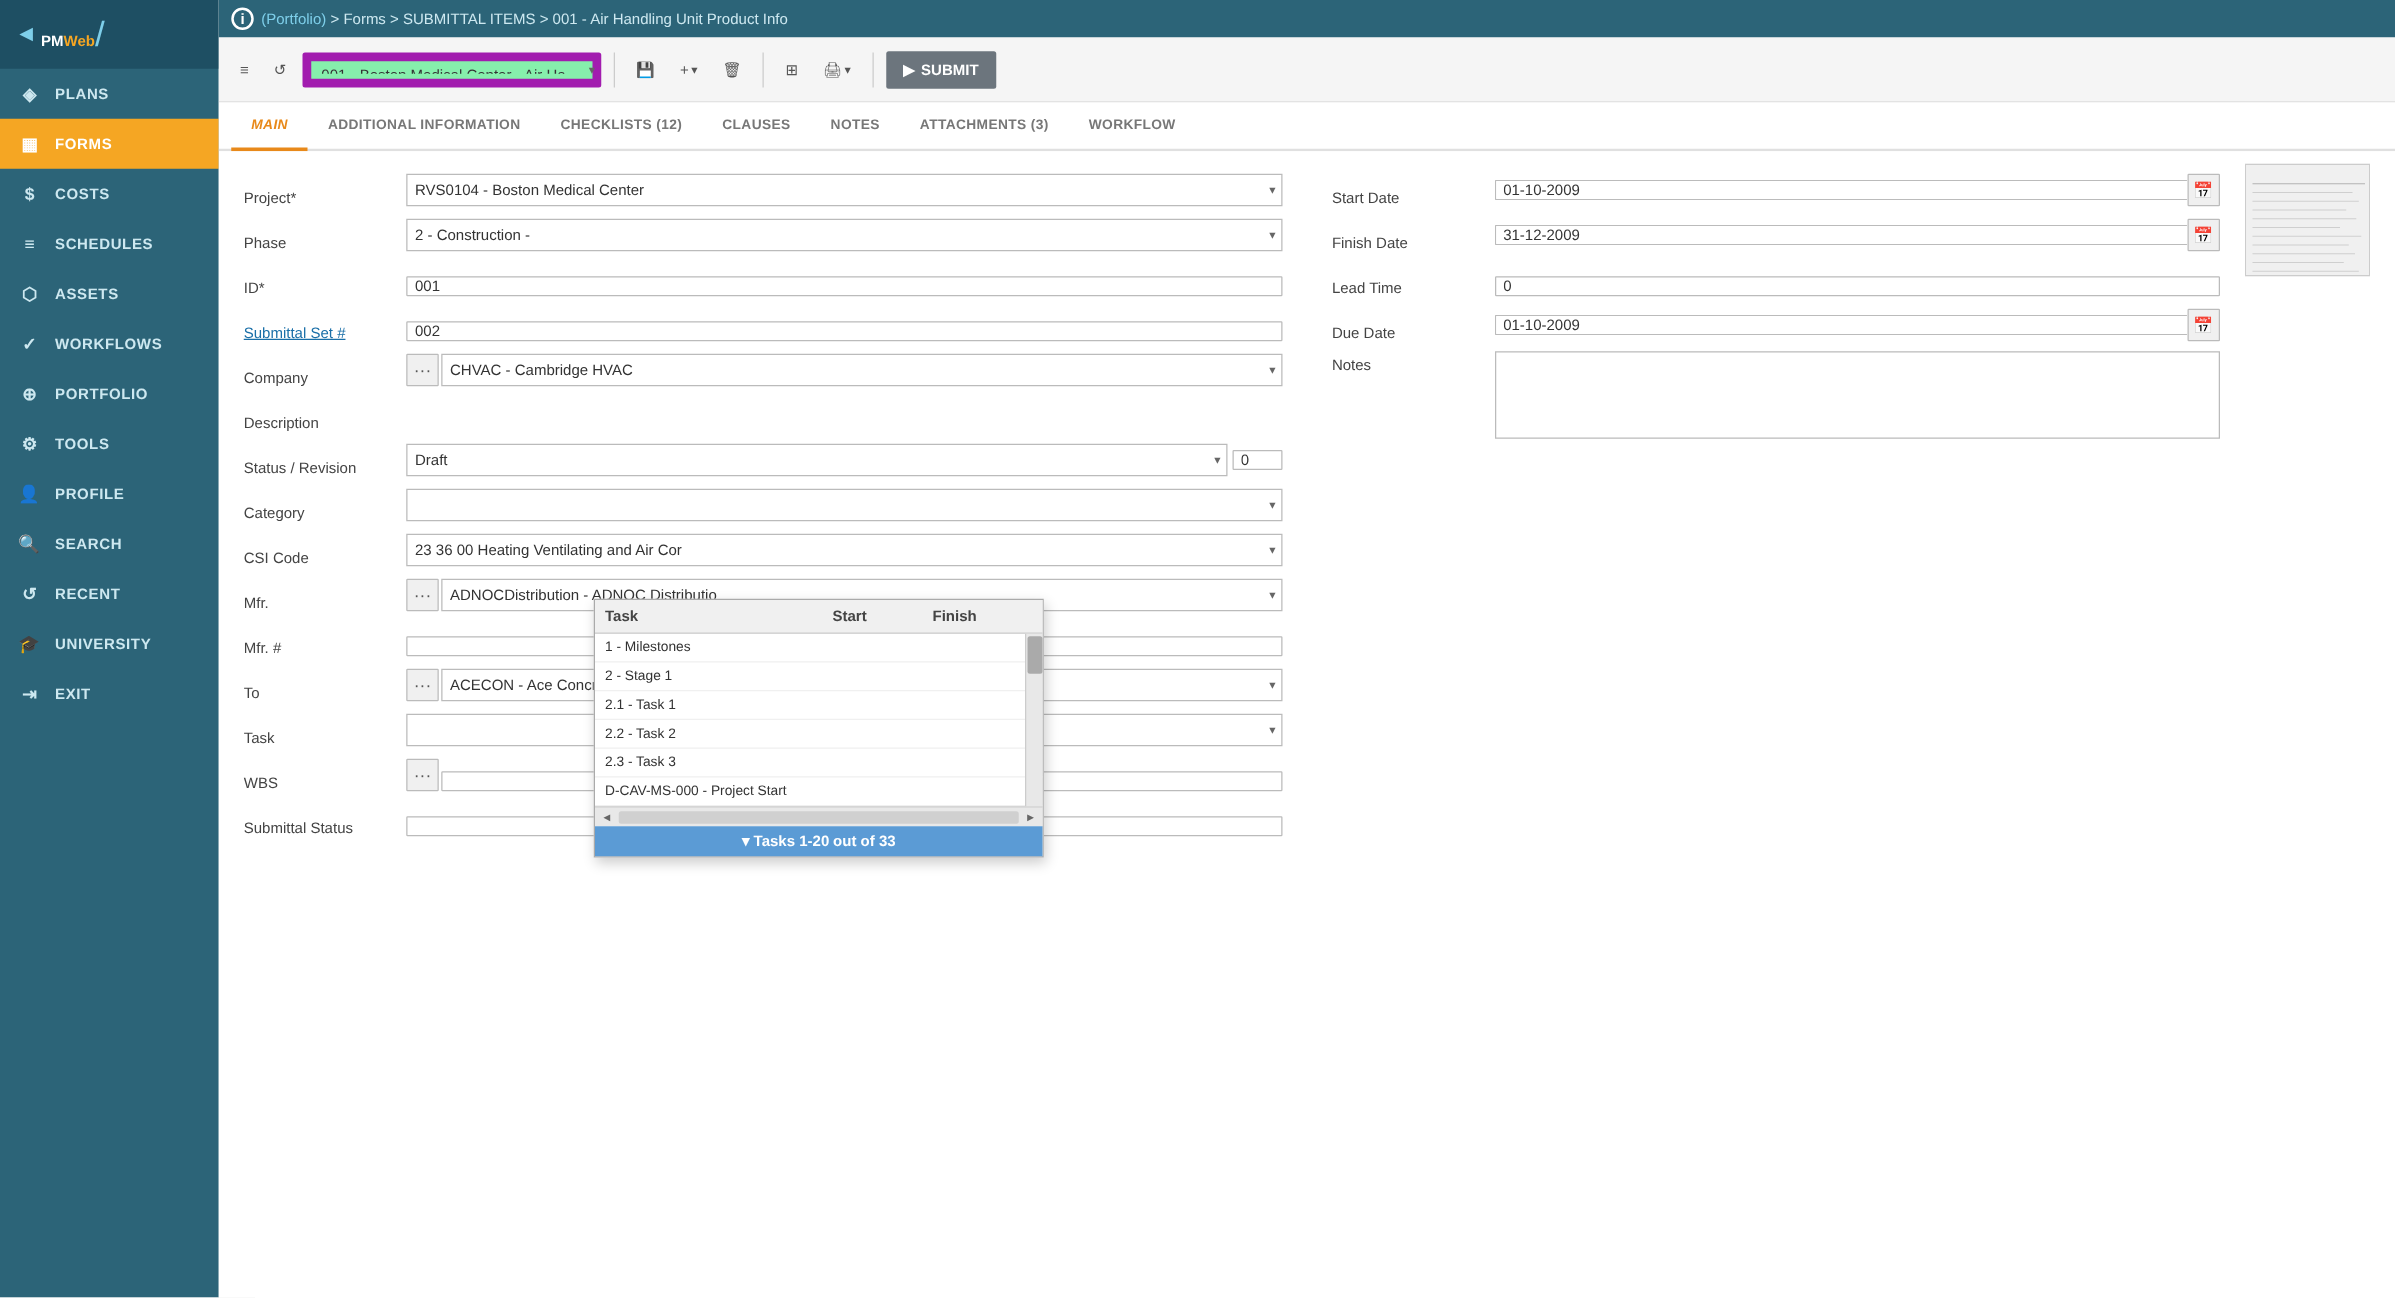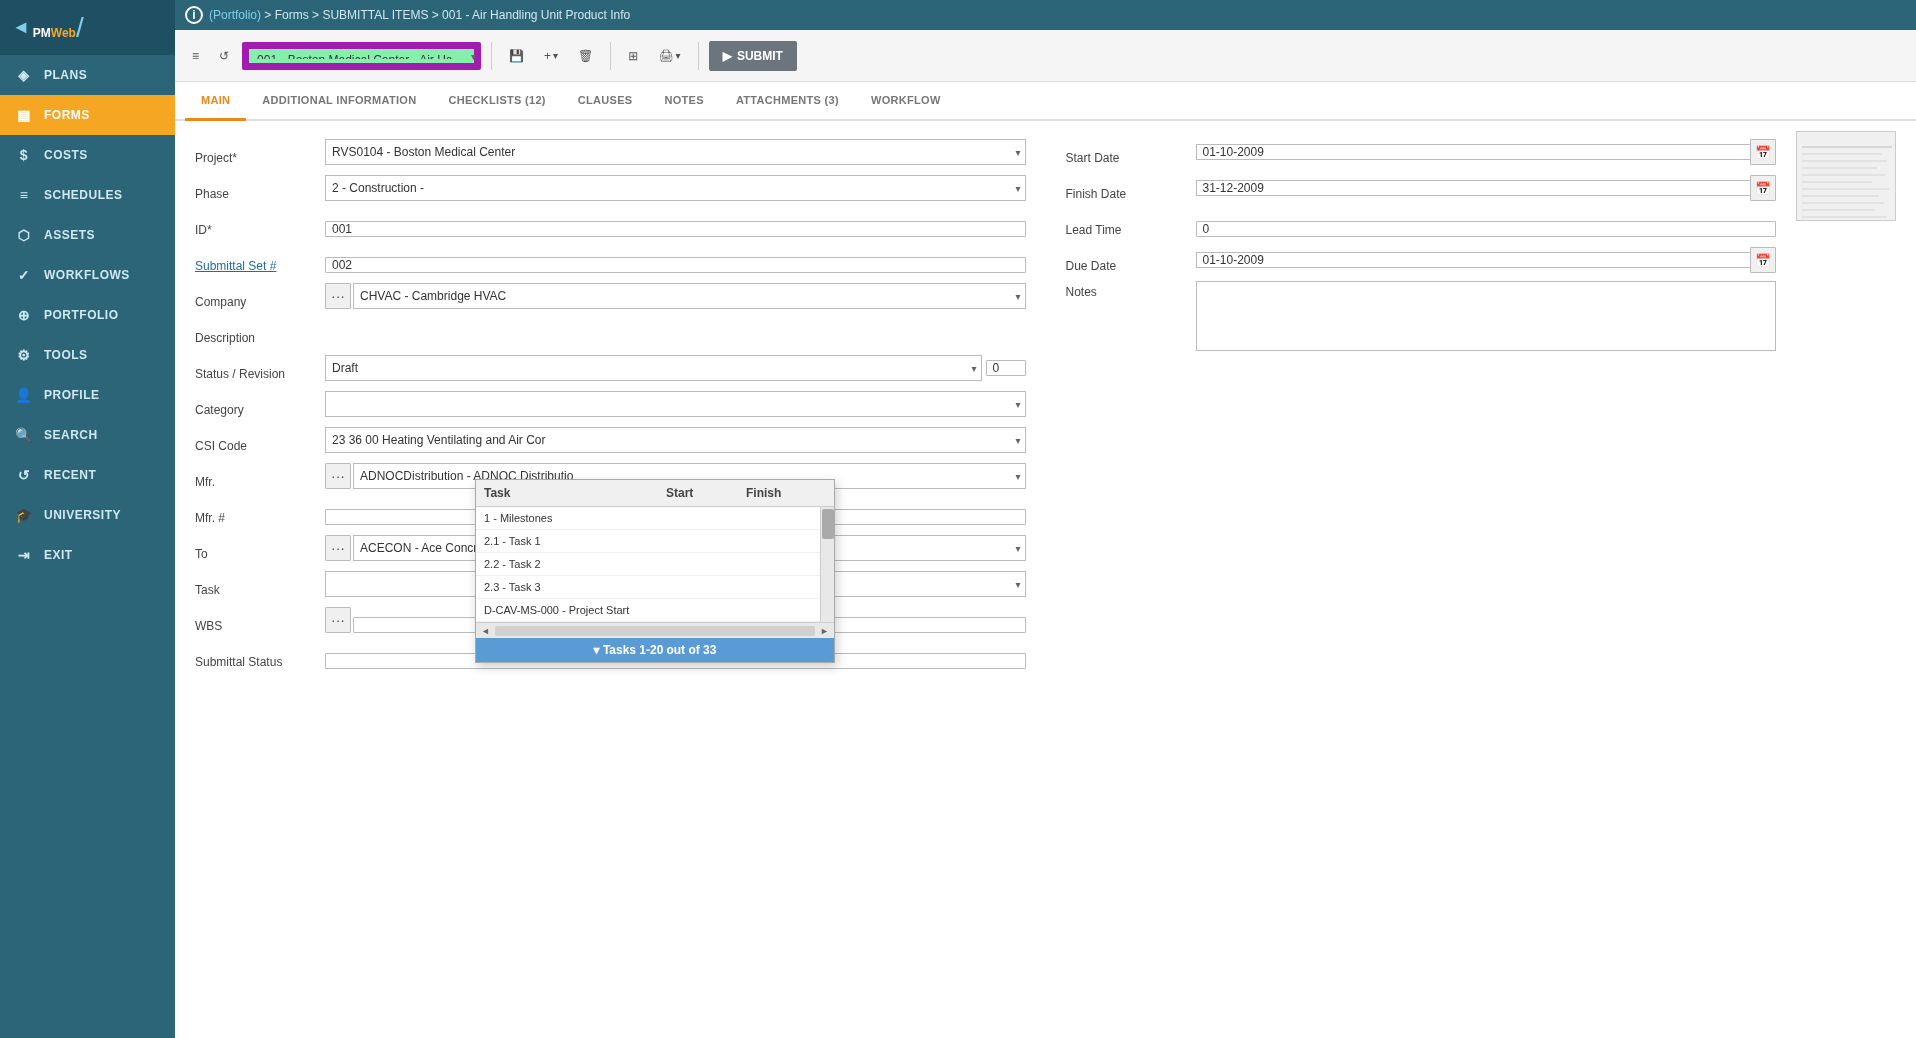--- a/index.html
+++ b/index.html
@@ -137,21 +137,21 @@
       padding: 12px 16px;
       font-size: 11px;
       font-weight: bold;
       color: #777;
       cursor: pointer;
       text-transform: uppercase;
       letter-spacing: 0.3px;
       border-bottom: 3px solid transparent;
       margin-bottom: -2px;
     }
-    .tab.active { color: #e8891a; border-bottom: 3px solid #e8891a; }
+    .tab.active { color: #e8891a; border-bottom: 3px solid #e8891a; font-style: italic; }
 
     
     #form-area {
       flex: 1;
       overflow-y: auto;
       padding: 16px 20px;
       background: white;
       position: relative;
     }
 
@@ -654,20 +654,21 @@
 
     <div class="task-dropdown">
       <div class="task-dropdown-header">
         <span>Task</span>
         <span>Start</span>
         <span>Finish</span>
       </div>
       <div style="position:relative;">
         <div class="task-dropdown-list">
           <div class="task-item">1 - Milestones</div>
+          <div class="task-item">2 - Stage 1</div>
           <div class="task-item">2.1 - Task 1</div>
           <div class="task-item">2.2 - Task 2</div>
           <div class="task-item">2.3 - Task 3</div>
           <div class="task-item">D-CAV-MS-000 - Project Start</div>
 
         </div>
         <div class="task-dropdown-scrollbar">
           <div class="task-dropdown-scrollthumb"></div>
         </div>
       </div>

